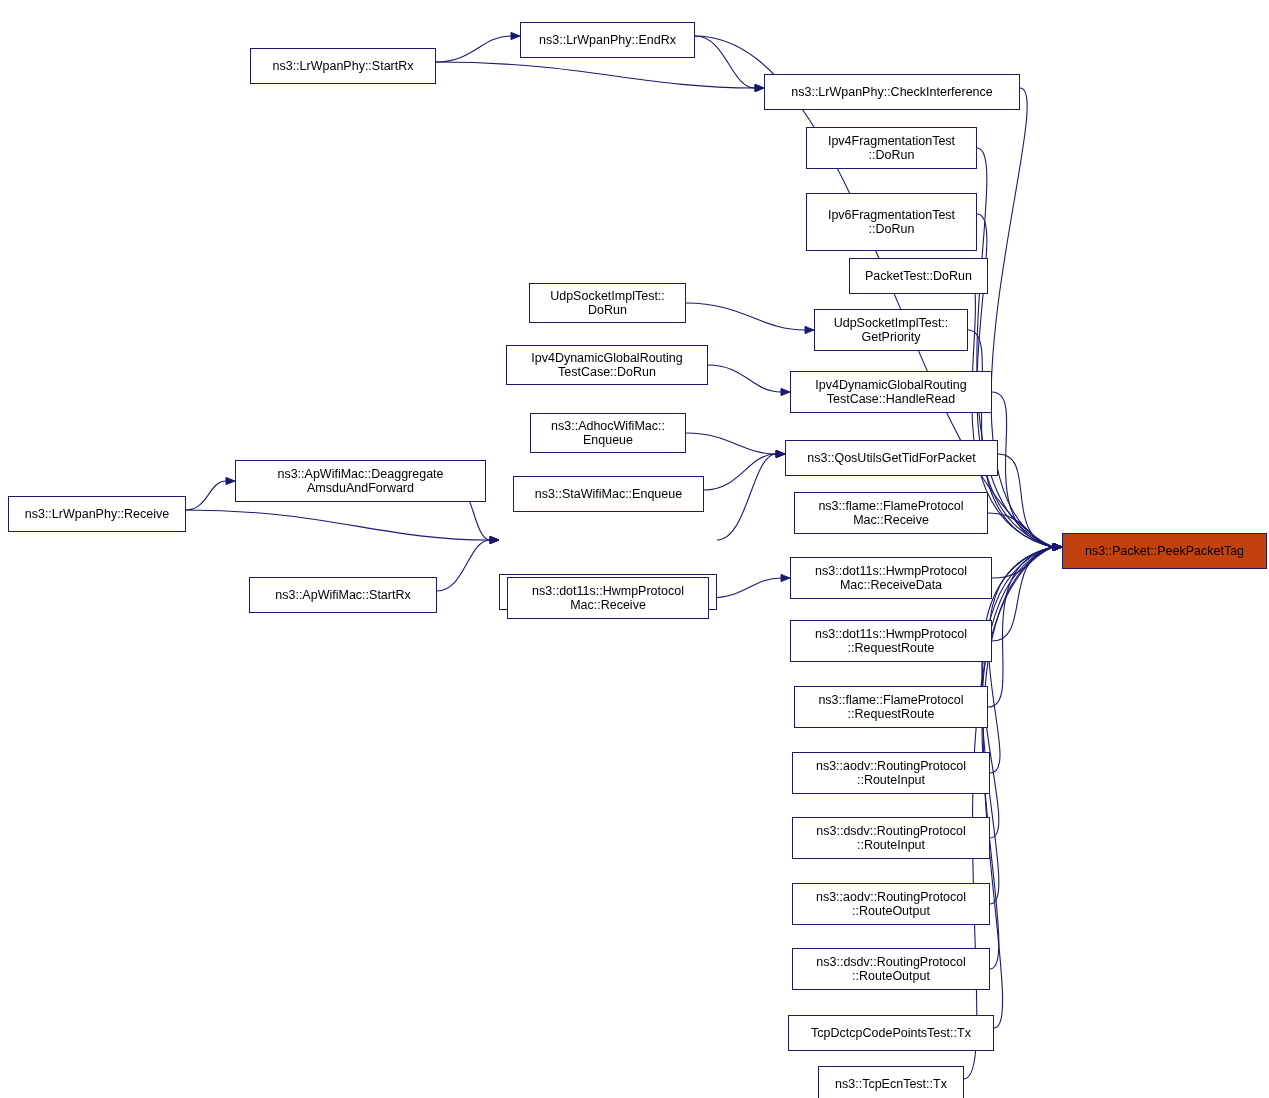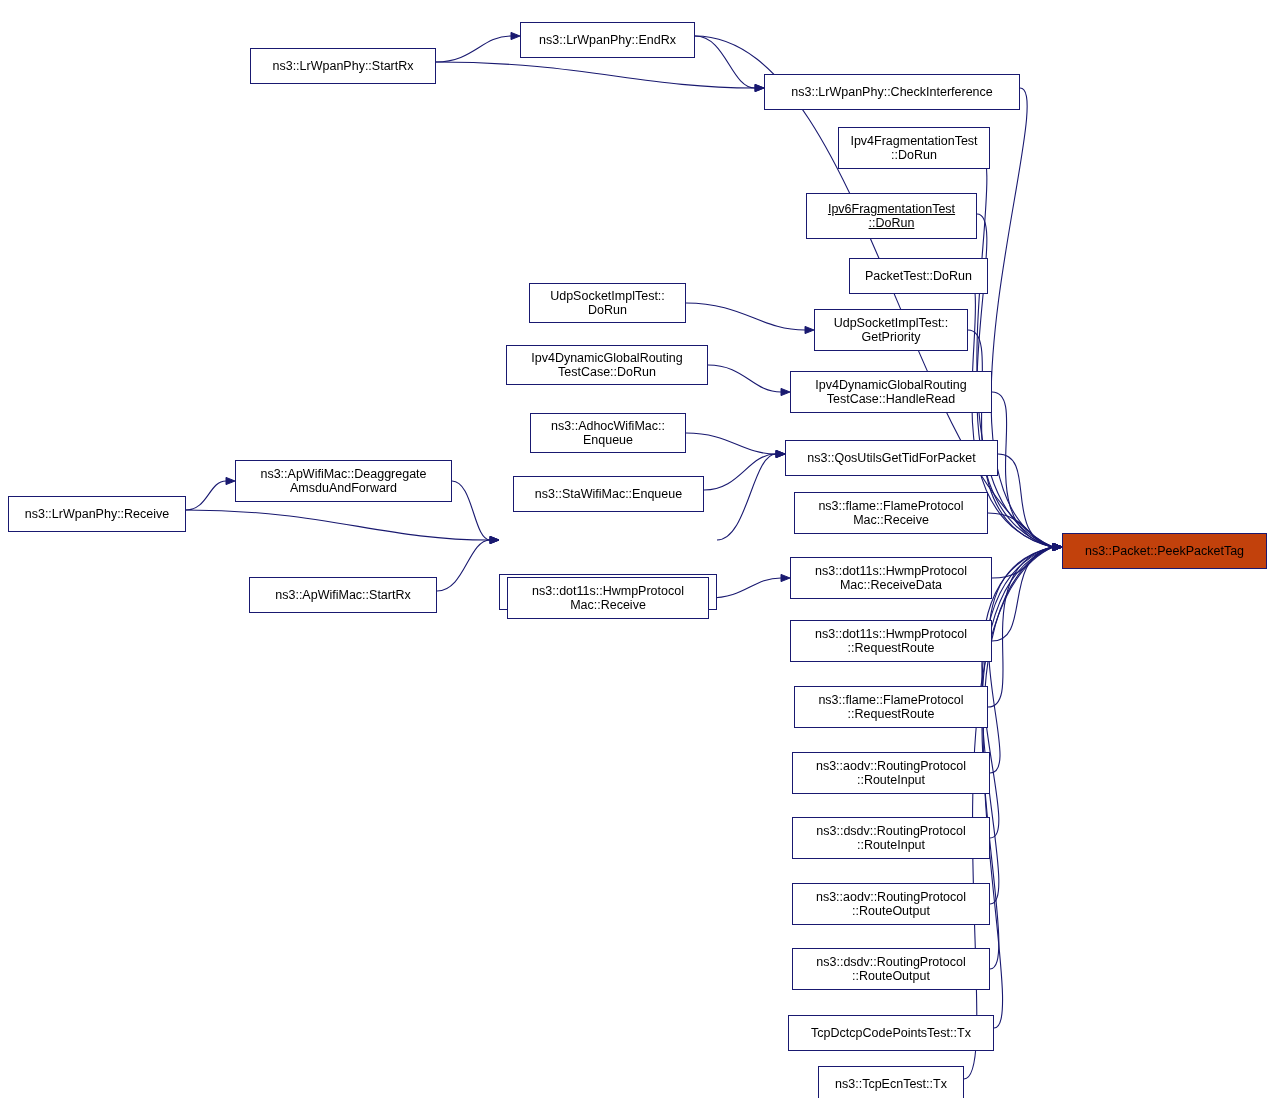--- a/index.html
+++ b/index.html
@@ -115,38 +115,38 @@
       <path d="M 990 969 C 1030 969, 913 597.64, 1053 547"></path>
       <polygon points="1062,547 1053,543.4 1053,550.6"></polygon>
       <path d="M 994 1028 C 1034 1028, 913 604.72, 1053 547"></path>
       <polygon points="1062,547 1053,543.4 1053,550.6"></polygon>
       <path d="M 964 1079 C 1008.1 1079, 913 610.84, 1053 547"></path>
       <polygon points="1062,547 1053,543.4 1053,550.6"></polygon>
     </svg>
   <div id="node-layer">
       <div class="node" style="left: 8px; top: 496px; width: 178px; height: 28px;">ns3::LrWpanPhy::Receive</div>
       <div class="node" style="left: 250px; top: 48px; width: 186px; height: 28px;">ns3::LrWpanPhy::StartRx</div>
-      <div class="node" style="left: 235px; top: 460px; width: 217px; height: 42px;">ns3::ApWifiMac::Deaggregate
+      <div class="node" style="left: 235px; top: 460px; width: 251px; height: 42px;">ns3::ApWifiMac::Deaggregate
 AmsduAndForward</div>
       <div class="node" style="left: 249px; top: 577px; width: 188px; height: 28px;">ns3::ApWifiMac::StartRx</div>
       <div class="node" style="left: 520px; top: 22px; width: 175px; height: 28px;">ns3::LrWpanPhy::EndRx</div>
       <div class="node" style="left: 529px; top: 283px; width: 157px; height: 40px;">UdpSocketImplTest::
 DoRun</div>
       <div class="node" style="left: 506px; top: 345px; width: 202px; height: 40px;">Ipv4DynamicGlobalRouting
 TestCase::DoRun</div>
       <div class="node" style="left: 530px; top: 413px; width: 156px; height: 40px;">ns3::AdhocWifiMac::
 Enqueue</div>
       <div class="node" style="left: 513px; top: 476px; width: 191px; height: 28px;">ns3::StaWifiMac::Enqueue</div>
       <div class="node" style="left: 499px; top: 526px; width: 218px; height: 28px; margin-top: 48px;">ns3::ApWifiMac::ForwardDown</div>
       <div class="node" style="left: 507px; top: 577px; width: 202px; height: 42px;">ns3::dot11s::HwmpProtocol
 Mac::Receive</div>
       <div class="node" style="left: 764px; top: 74px; width: 256px; height: 28px;">ns3::LrWpanPhy::CheckInterference</div>
-      <div class="node" style="left: 838px; top: 127px; width: 152px; height: 42px;">Ipv4FragmentationTest
+      <div class="node" style="left: 806px; top: 127px; width: 171px; height: 42px;">Ipv4FragmentationTest
 ::DoRun</div>
-      <div class="node" style="left: 806px; top: 193px; width: 171px; height: 46px; text-decoration: underline;">Ipv6FragmentationTest
+      <div class="node" style="left: 806px; top: 193px; width: 171px; height: 58px;">Ipv6FragmentationTest
 ::DoRun</div>
       <div class="node" style="left: 823px; top: 258px; width: 139px; height: 26px; margin-left: 26px;">PacketTest::DoRun</div>
       <div class="node" style="left: 814px; top: 309px; width: 154px; height: 42px;">UdpSocketImplTest::
 GetPriority</div>
       <div class="node" style="left: 790px; top: 371px; width: 202px; height: 42px;">Ipv4DynamicGlobalRouting
 TestCase::HandleRead</div>
       <div class="node" style="left: 785px; top: 440px; width: 213px; height: 28px;">ns3::QosUtilsGetTidForPacket</div>
       <div class="node" style="left: 794px; top: 492px; width: 194px; height: 42px;">ns3::flame::FlameProtocol
 Mac::Receive</div>
       <div class="node" style="left: 790px; top: 557px; width: 202px; height: 42px;">ns3::dot11s::HwmpProtocol

